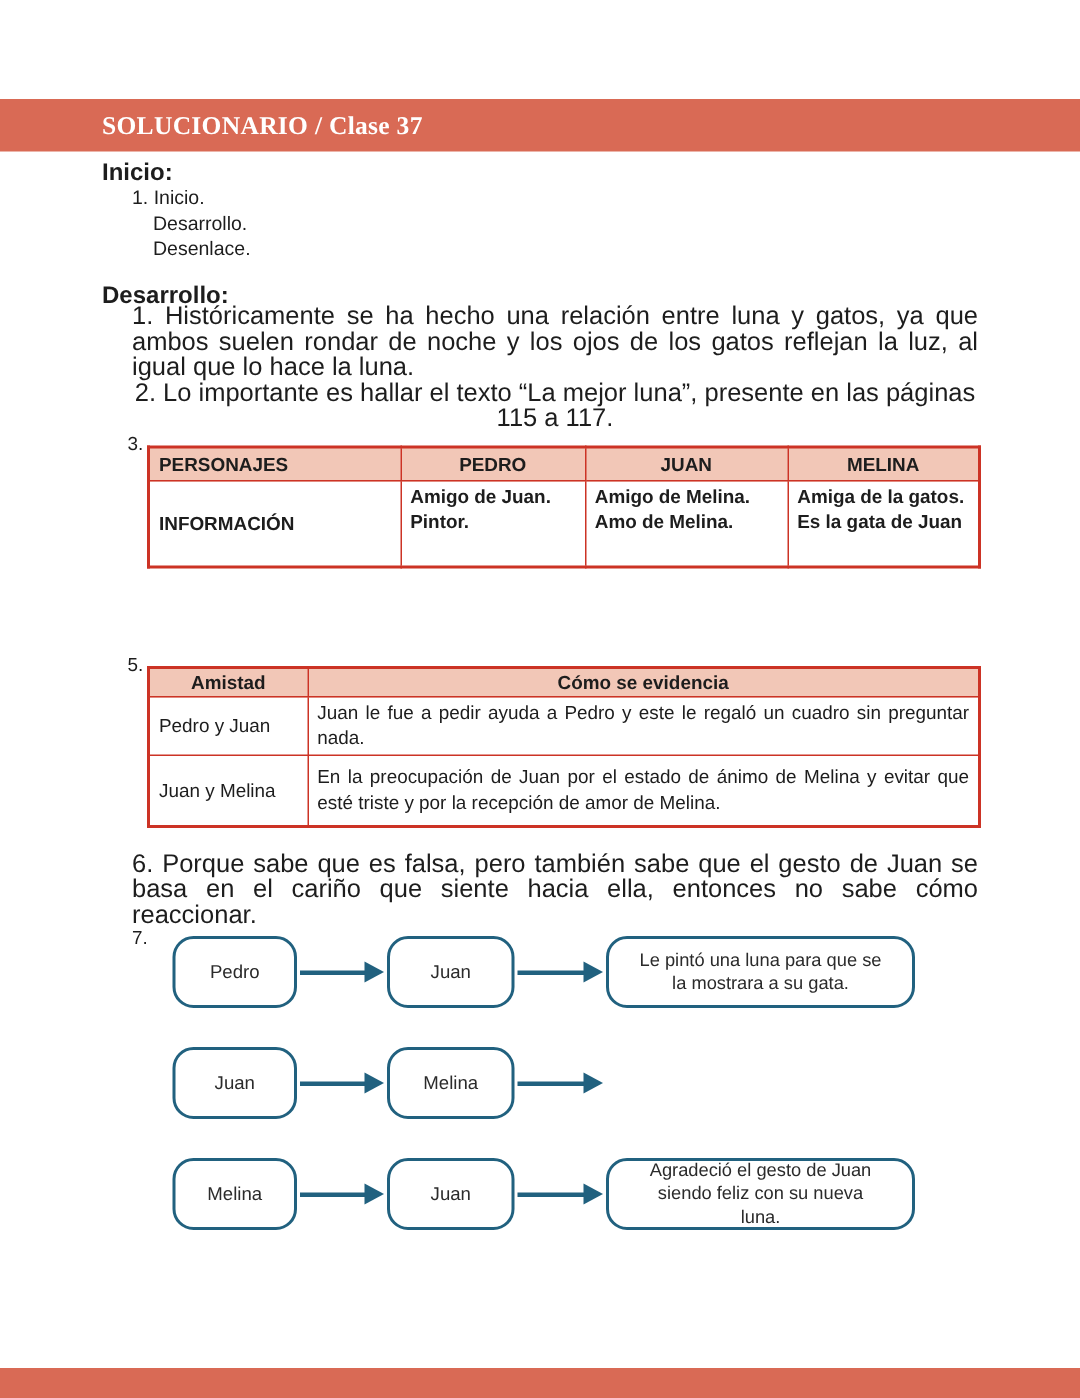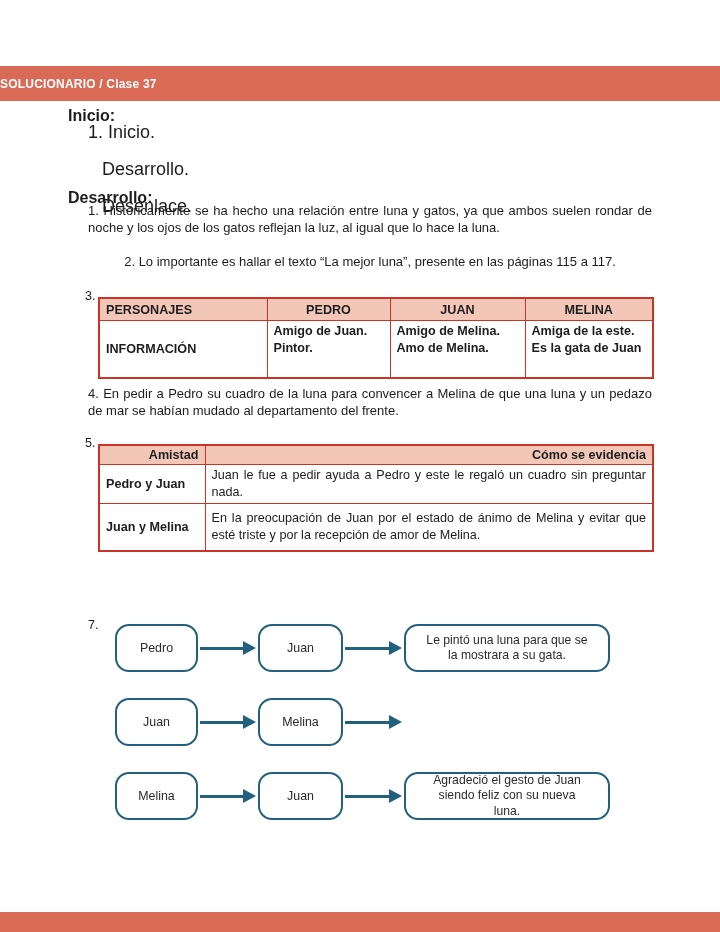--- a/index.html
+++ b/index.html
@@ -3,32 +3,32 @@
 <meta charset="utf-8">
 <style>
   html,body { margin:0; padding:0; background:#ffffff; }
   .page {
     position:relative; width:720px; height:932px; overflow:hidden;
     background:#ffffff; font-family:"Liberation Sans", sans-serif; color:#1d1d1d;
   }
   
   .bar { position:absolute; left:0; width:720px; background:#D96A55; }
   .bar-top { top:66px; height:35px; display:flex; align-items:center; }
-  .bar-top .title { color:#ffffff; font-weight:700; font-size:12px; letter-spacing:.2px; }
+  .bar-top .title { margin-left:68px; color:#ffffff; font-weight:700; font-size:17px; letter-spacing:.2px;font-family:Liberation Serif, serif; }
   .bar-bottom { top:912px; height:20px; }
 
   
   .sec-label { position:absolute; left:68px; font-weight:700; font-size:16px; }
   .lbl-inicio { top:107px; }
   .lbl-desarrollo { top:189px; }
 
-  .intro-list { position:absolute; left:88px; top:124px; font-size:18px; line-height:16.8px; }
-  .intro-list .cont { padding-left:14px;margin-top:20px; }
-
-  .para { position:absolute; left:88px; width:564px; font-size:13px; line-height:17px; text-align:justify; }
+  .intro-list { position:absolute; left:88px; top:124px; font-size:13px; line-height:16.8px; }
+  .intro-list .cont { padding-left:14px; }
+
+  .para { position:absolute; left:88px; width:564px; font-size:17px; line-height:17px; text-align:justify; }
   .p1 { top:202px; }
   .p2 { top:253px; text-align:center; }
   .p4 { top:385px; }
   .p6 { top:567px; }
 
   .qnum { position:absolute; font-size:12.6px; }
   .n3 { left:85px; top:289px; }
   .n5 { left:85px; top:436px; }
   .n7 { left:88px; top:618px; }
 
@@ -39,22 +39,22 @@
   th { background:#F2C7B7; font-weight:700; padding:1px 6px; }
   td { padding:2px 6px; }
 
   .t3 { left:98px; top:297px; width:554px; }
   .t3 th { height:19px; text-align:center; }
   .t3 th.hleft { text-align:left; }
   .t3 td { height:52px; vertical-align:top; line-height:16.6px;font-weight:bold; }
   .t3 td.rowlabel { vertical-align:middle; font-weight:700; }
 
   .t5 { left:98px; top:444px; width:554px; }
-  .t5 th { height:16px; text-align:right; }
-  .t5 td.lab { font-weight:700; vertical-align:middle; padding:1px 6px; }
+  .t5 th { height:16px; text-align:center; }
+  .t5 td.lab { font-weight:400; vertical-align:middle; padding:1px 6px; }
   .t5 td.txt { text-align:justify; line-height:16.6px; padding:1px 6px; vertical-align:middle; }
   .t5 tr.r1 td { height:36px; }
   .t5 tr.r2 td { height:44px; }
 
   
   .flow-row { position:absolute; left:0; width:720px; height:48px; }
   .row-a { top:624px; } .row-b { top:698px; } .row-c { top:772px; }
   .fbox {
     position:absolute; top:0; height:48px; box-sizing:border-box;
     border:2.6px solid #21617F; border-radius:14px; background:#fff;
@@ -114,28 +114,27 @@
       <td class="rowlabel">INFORMACIÓN</td>
       <td>
         <div>Amigo de Juan.</div>
         <div>Pintor.</div>
       </td>
       <td>
         <div>Amigo de Melina.</div>
         <div>Amo de Melina.</div>
       </td>
       <td>
-        <div>Amiga de la este.</div>
+        <div>Amiga de la gatos.</div>
         <div>Es la gata de Juan</div>
       </td>
     </tr>
   </tbody>
     </table>
 
-  <div class="para p4">4. En pedir a Pedro su cuadro de la luna para convencer a Melina de que una luna y un pedazo de mar se habían mudado al departamento del frente.</div>
 
   <div class="qnum n5">5.</div>
   <table class="t5">
     <colgroup>
         <col style="width:106px">
         <col style="width:448px">
       </colgroup>
     <tbody>
         <tr>
       <th>Amistad</th>
@@ -145,20 +144,21 @@
       <td class="lab">Pedro y Juan</td>
       <td class="txt">Juan le fue a pedir ayuda a Pedro y este le regaló un cuadro sin preguntar nada.</td>
     </tr>
     <tr class="r2">
       <td class="lab">Juan y Melina</td>
       <td class="txt">En la preocupación de Juan por el estado de ánimo de Melina y evitar que esté triste y por la recepción de amor de Melina.</td>
     </tr>
   </tbody>
     </table>
 
+  <div class="para p6">6. Porque sabe que es falsa, pero también sabe que el gesto de Juan se basa en el cariño que siente hacia ella, entonces no sabe cómo reaccionar.</div>
 
   <div class="qnum n7">7.</div>
 
   <div class="flow-row row-a">
     <div class="fbox b1">
         <span>Pedro</span>
       </div>
     <div class="arrow a1">
         <div class="shaft"></div>
         <div class="head"></div>

